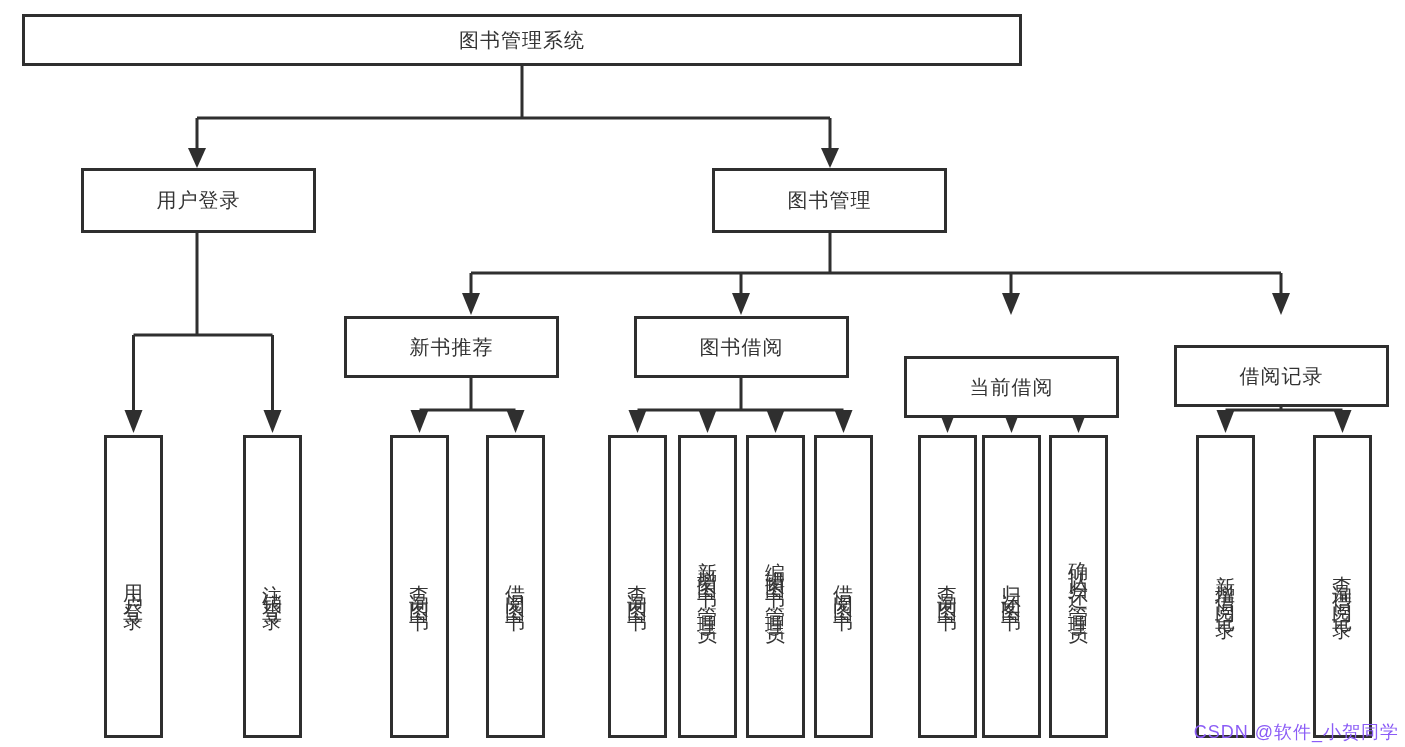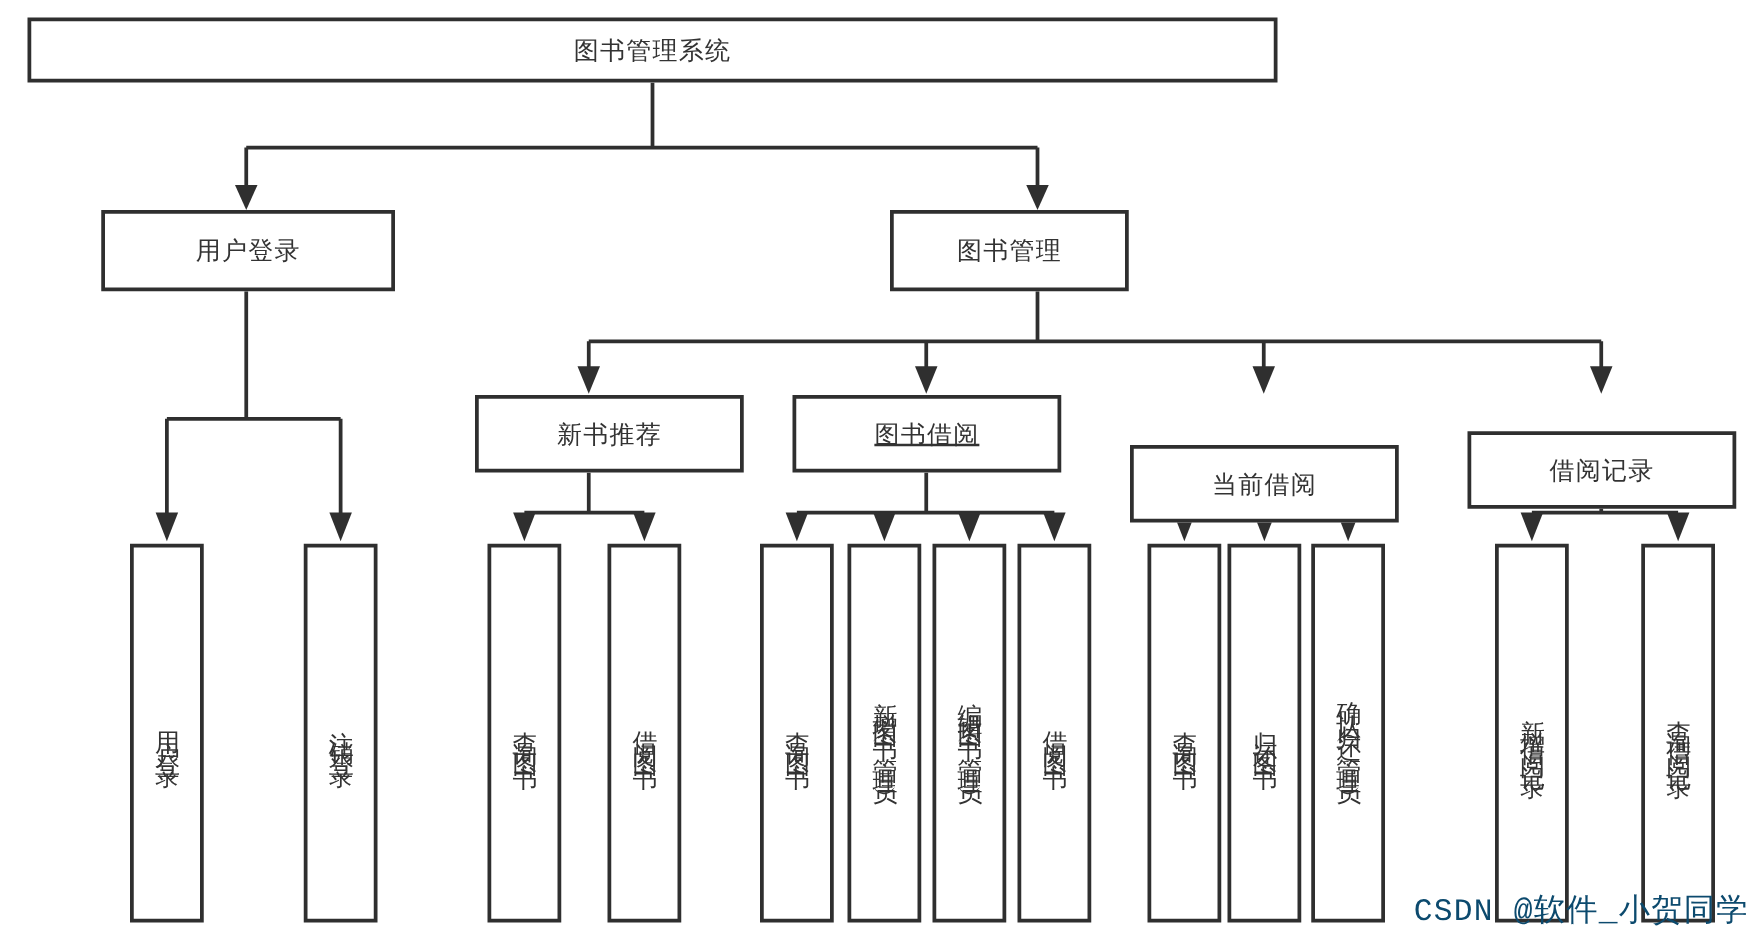--- a/index.html
+++ b/index.html
@@ -30,24 +30,24 @@
     font-size: 20px;
     display: flex;
     align-items: center;
     justify-content: center;
     letter-spacing: 1px;
     white-space: nowrap;
   }
   .hnode { height: 65px; text-align: center; }
   .root  { left: 22px;  top: 14px;  width: 1000px; height: 52px; }
   .n-user-login { left: 81px;  top: 168px; width: 235px; }
-  .n-book-mgmt  { left: 712px; top: 168px; width: 191px; }
+  .n-book-mgmt  { left: 712px; top: 168px; width: 235px; }
   .n-l3 { top: 316px; width: 215px; height: 62px; }
-  .n-new-book-rec   { left: 380px; }
-  .n-book-borrow    { left: 634px; text-decoration: underline; }
+  .n-new-book-rec   { left: 344px; }
+  .n-book-borrow    { left: 634px; }
   .n-current-borrow { left: 904px; margin-top: 40px; }
   .n-borrow-record  { left: 1174px; margin-top: 29px; }
   .vnode {
     top: 435px;
     width: 59px;
     height: 303px;
     writing-mode: vertical-rl;
     text-orientation: mixed;
     letter-spacing: 9px;
     white-space: normal;
@@ -63,25 +63,24 @@
   .v8  { left: 814px; }
   .v9  { left: 918px; }
   .v10 { left: 982px; }
   .v11 { left: 1049px; }
   .v12 { left: 1196px; }
   .v13 { left: 1313px; }
   .watermark {
     position: absolute;
     right: 6px;
     bottom: 3px;
-    font-size: 25px;
-    color: #0c4a6e;
+    font-size: 18px;
+    color: #8b5cf6;
     letter-spacing: 1px;
     z-index: 5;
-    font-family: Liberation Mono, monospace;
   }
 </style>
 </head>
 <body>
 
 <div class="canvas">
 
   <svg class="wires" viewBox="0 0 1405 747" xmlns="http://www.w3.org/2000/svg" aria-hidden="true">
     <path d="M522 66 V118
              M197 118 H830

